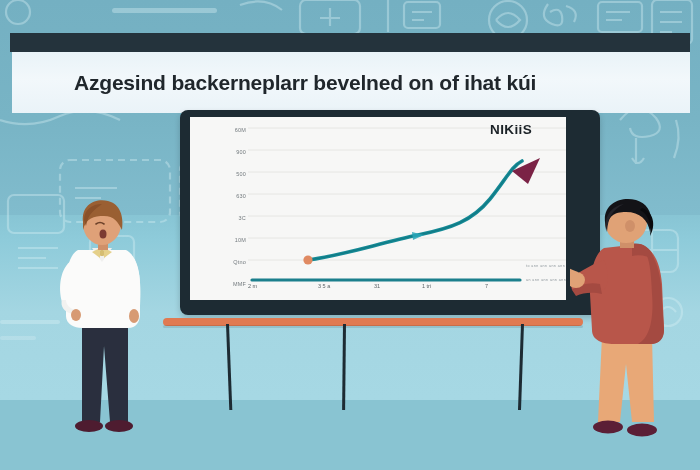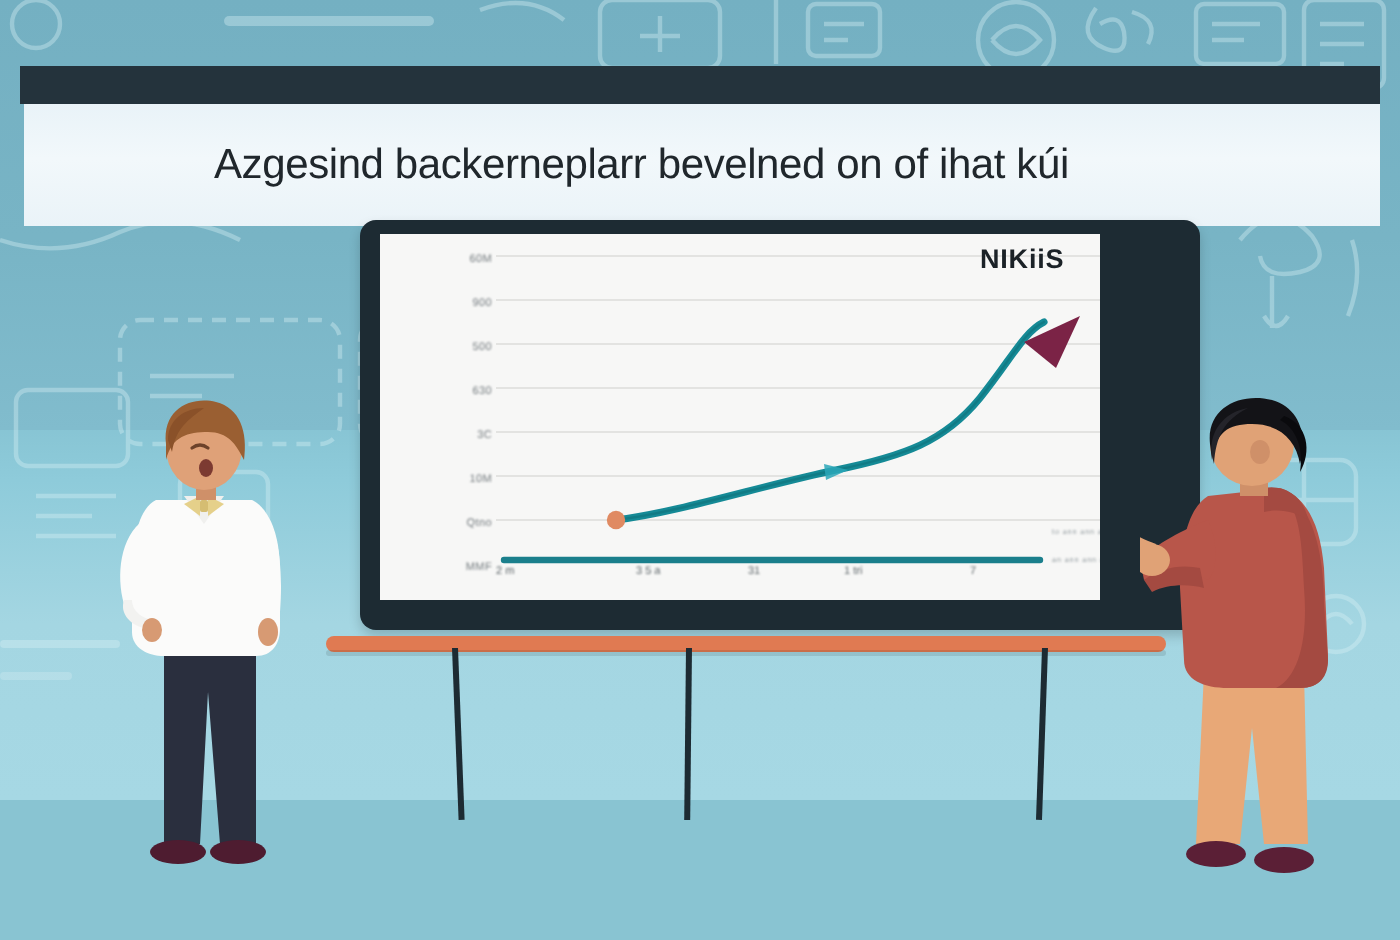--- a/index.html
+++ b/index.html
@@ -50,23 +50,23 @@
   .banner {
     position: absolute;
     left: 12px; top: 52px;
     width: 678px; height: 61px;
     background: linear-gradient(180deg, #e9f3f8 0%, #f2f8fb 45%, #eaf3f8 100%);
     display: flex;
     align-items: center;
     overflow: hidden;
   }
   .banner-text {
-    margin-left: 95px;
+    margin-left: 62px;
     font-size: 21px;
-    font-weight: normal;
+    font-weight: bold;
     color: #20272c;
     letter-spacing: -0.2px;
     white-space: nowrap;
     filter: blur(0.25px);
   }
 
   
   .monitor {
     position: absolute;
     left: 180px; top: 110px;
@@ -74,20 +74,21 @@
     background: #1d2b33;
     border-radius: 8px;
     box-shadow: 0 3px 6px rgba(0,0,0,0.18);
   }
   .screen {
     position: absolute;
     left: 10px; top: 7px;
     width: 360px; height: 183px;
     background: #f7f7f6;
     overflow: hidden;
+    padding-left: 16px;
   }
 
   
   .plot {
     position: absolute;
     left: 0; top: 0;
     width: 400px; height: 183px;
   }
 
   .y-labels {

